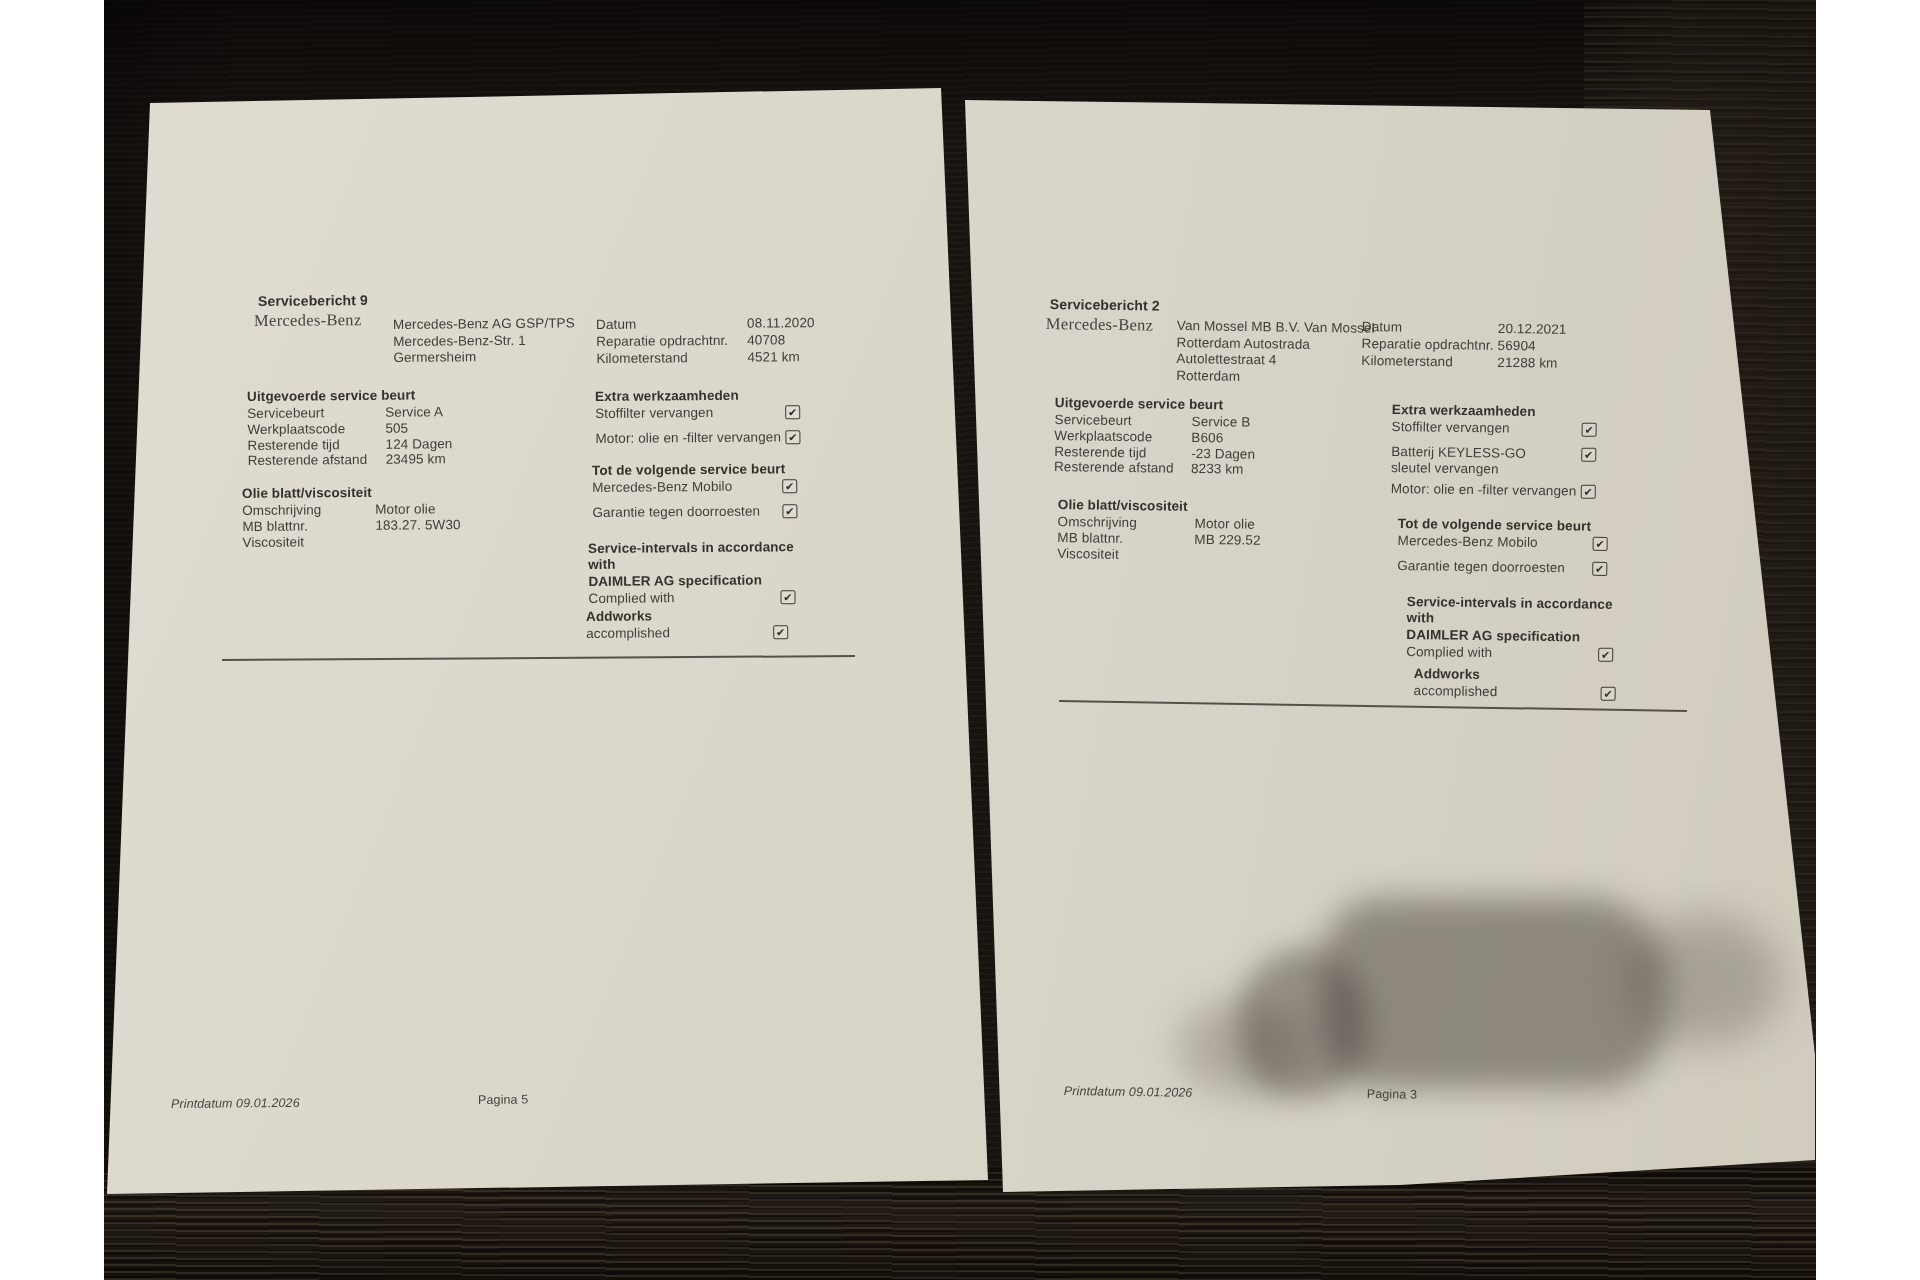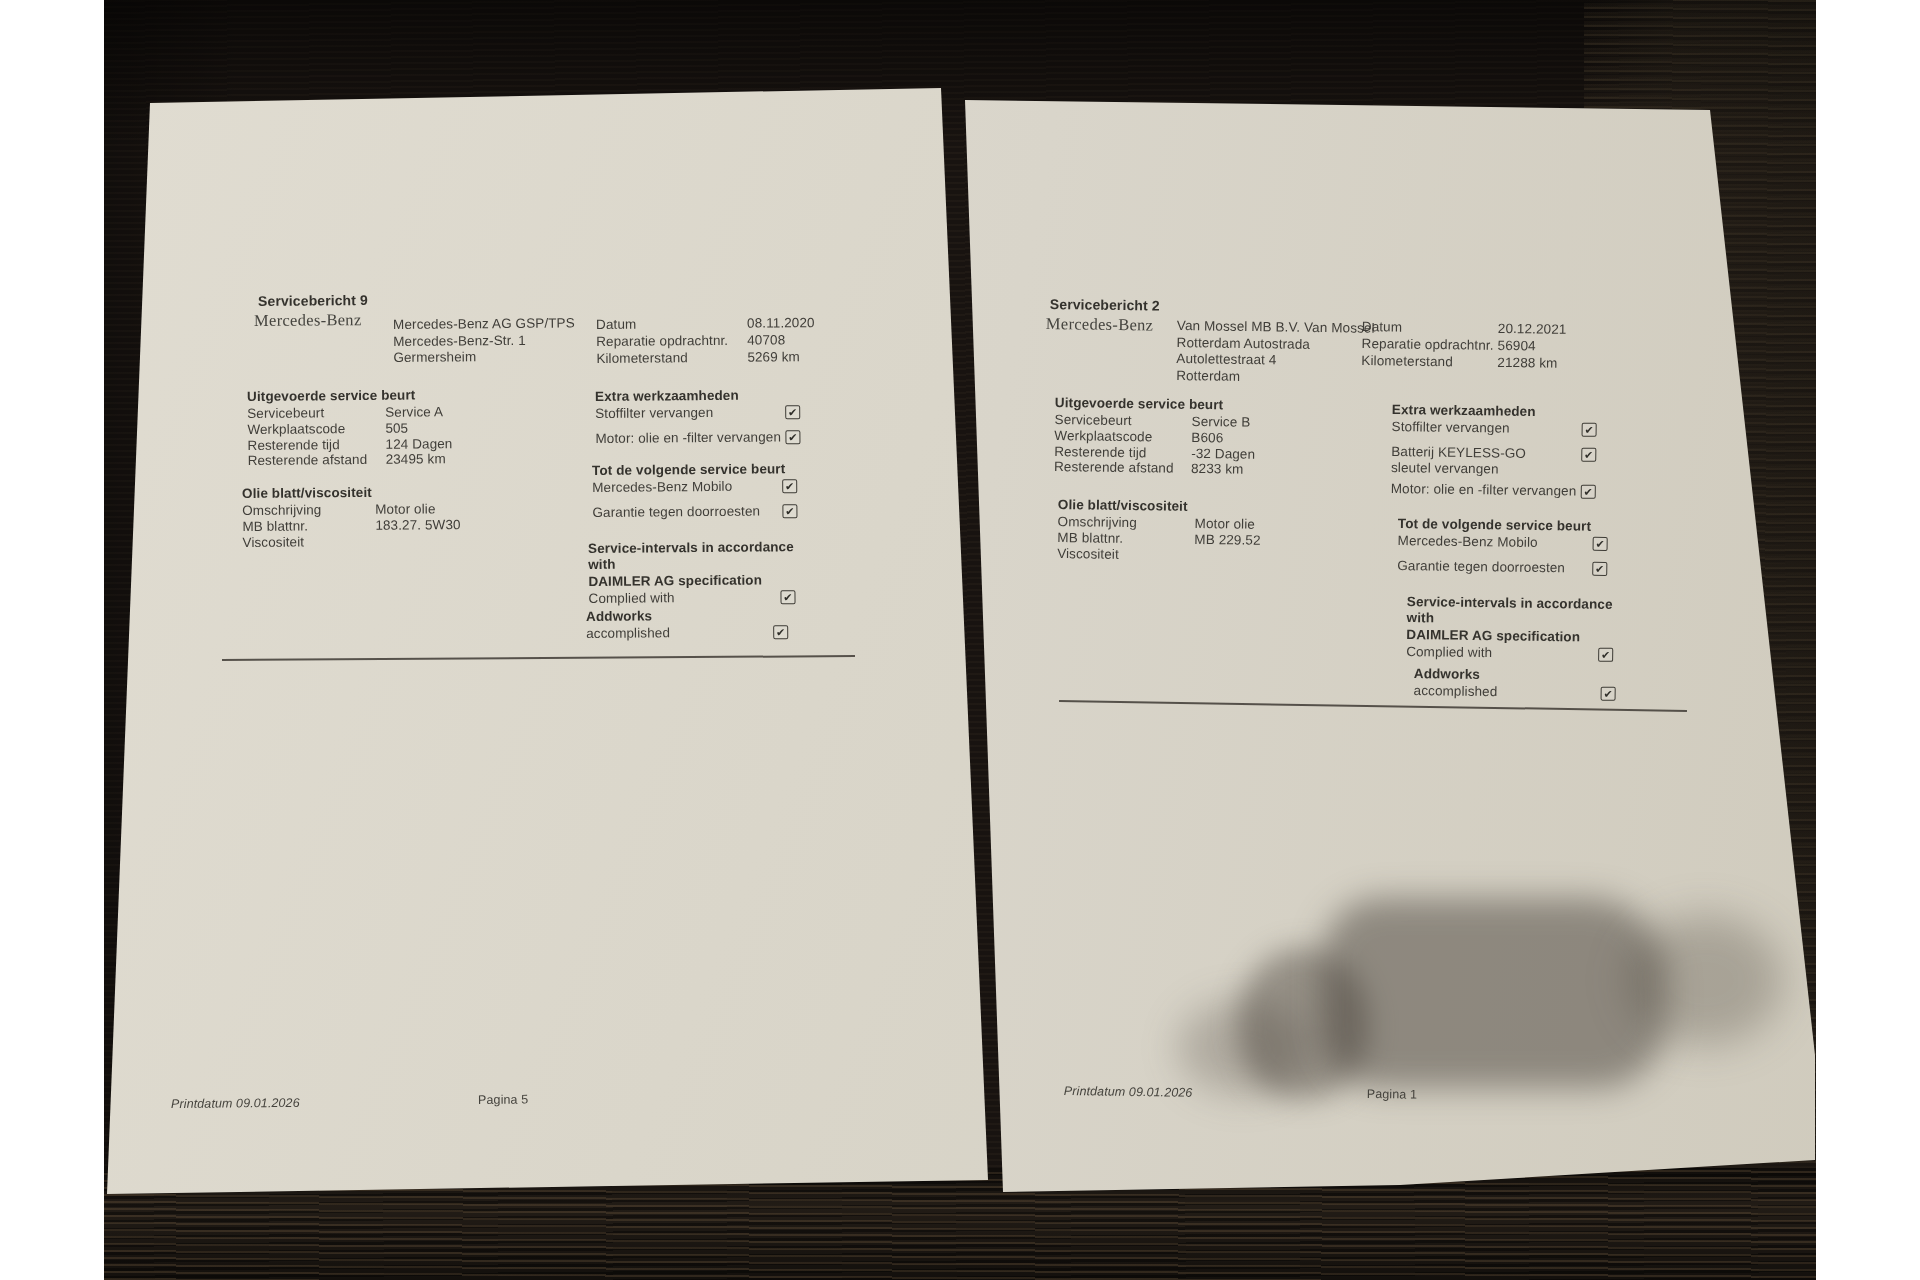--- a/index.html
+++ b/index.html
@@ -101,21 +101,21 @@
   <div class="kv">
       <span class="ml" style="width:151px">Datum</span>
       <span class="mv">08.11.2020</span>
     </div>
   <div class="kv">
       <span class="ml" style="width:151px">Reparatie opdrachtnr.</span>
       <span class="mv">40708</span>
     </div>
   <div class="kv">
       <span class="ml" style="width:151px">Kilometerstand</span>
-      <span class="mv">5269 km</span>
+      <span class="mv">4521 km</span>
     </div>
 </div>
 
 <div class="block t1 rows" style="left:247px;top:389px;">
   <div class="b hd">Uitgevoerde service beurt</div>
   <div class="kv">
       <span class="ml" style="width:138px">Servicebeurt</span>
       <span class="mv">Service A</span>
     </div>
   <div class="kv">
@@ -224,21 +224,21 @@
   <div class="kv">
       <span class="ml" style="width:137px">Servicebeurt</span>
       <span class="mv">Service B</span>
     </div>
   <div class="kv">
       <span class="ml" style="width:137px">Werkplaatscode</span>
       <span class="mv">B606</span>
     </div>
   <div class="kv">
       <span class="ml" style="width:137px">Resterende tijd</span>
-      <span class="mv">-32 Dagen</span>
+      <span class="mv">-23 Dagen</span>
     </div>
   <div class="kv">
       <span class="ml" style="width:137px">Resterende afstand</span>
       <span class="mv">8233 km</span>
     </div>
 </div>
 
 <div class="block t2 rows" style="left:1058px;top:497px;">
   <div class="b hd">Olie blatt/viscositeit</div>
   <div class="kv">
@@ -296,13 +296,13 @@
   <div class="b hd">Addworks</div>
   <div class="item">
       <span class="lbl">accomplished</span>
       <span class="cb">✔</span>
     </div>
 </div>
 
 <div class="rule" style="left:1059px;top:705px;width:628px;transform:rotate(0.9deg);"></div>
 
 <div class="block t2 foot it" style="left:1064px;top:1083px;">Printdatum 09.01.2026</div>
-<div class="block t2 foot" style="left:1367px;top:1086px;">Pagina 1</div>
+<div class="block t2 foot" style="left:1367px;top:1086px;">Pagina 3</div>
 
 </body></html>

